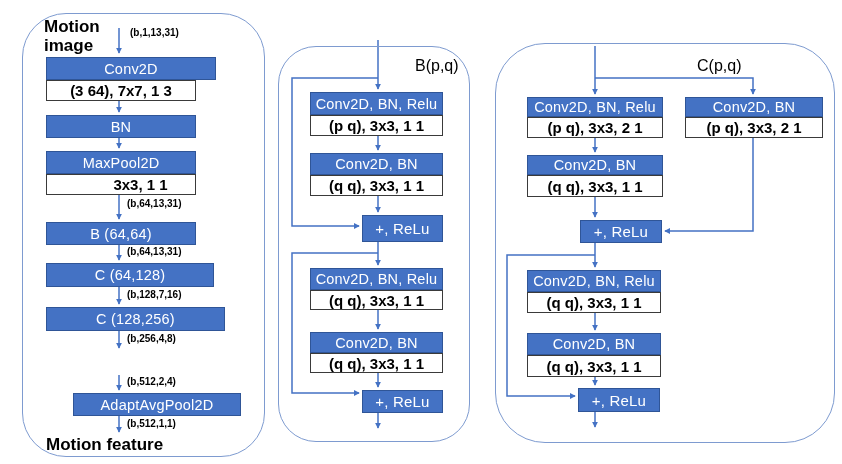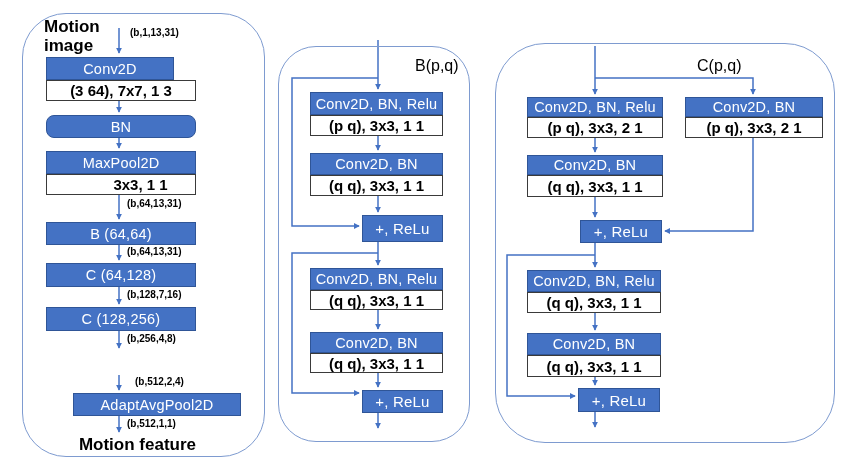--- a/index.html
+++ b/index.html
@@ -15,21 +15,21 @@
     font-size:14.5px;font-weight:400;letter-spacing:.2px;box-sizing:border-box;
   }
   .white{
     position:absolute;background:#ffffff;border:1.2px solid #3a3a3a;color:#000;
     display:flex;align-items:center;justify-content:center;
     font-size:15px;font-weight:700;box-sizing:border-box;
   }
   .ann{position:absolute;font-size:10px;font-weight:700;color:#000;white-space:nowrap;}
   .title{position:absolute;font-size:16px;font-weight:400;color:#000;white-space:nowrap;}
   .freelabel{position:absolute;font-size:17px;font-weight:600;color:#000;line-height:19px;}
-  .centerlabel{position:absolute;font-size:17px;font-weight:600;color:#000;text-align:right;}
+  .centerlabel{position:absolute;font-size:17px;font-weight:600;color:#000;text-align:left;}
 </style>
 </head>
 <body>
 
 <div class="stage">
 
   <svg class="wires" viewBox="0 0 842 464">
     <defs>
       <marker id="arr" markerWidth="9" markerHeight="9" refX="5.2" refY="3" orient="auto" markerUnits="userSpaceOnUse">
         <path d="M0,0 L6,3 L0,6 z" fill="#4472C4"></path>
@@ -70,40 +70,40 @@
     </g>
   </svg>
 
   <div class="panel" style="left:22px;top:13px;width:241px;height:442px;border-radius:44px;"></div>
   <div class="panel" style="left:278px;top:46px;width:190px;height:394px;border-radius:38px;"></div>
   <div class="panel" style="left:495px;top:43px;width:338px;height:398px;border-radius:50px;"></div>
 
   <div class="freelabel" style="left:44px;top:17px;width:72px;">Motion image</div>
   <div class="ann" style="left:130px;top:27px;">(b,1,13,31)</div>
 
-  <div class="blue" style="left:46px;top:57px;width:128px;height:23px;">Conv2D</div>
+  <div class="blue" style="left:46px;top:57px;width:170px;height:23px;">Conv2D</div>
   <div class="white" style="left:46px;top:80px;width:150px;height:21px;">(3 64), 7x7, 1 3</div>
 
-  <div class="blue" style="left:46px;top:115px;width:150px;height:23px;border-radius:8px;">BN</div>
+  <div class="blue" style="left:46px;top:115px;width:150px;height:23px;">BN</div>
 
   <div class="blue" style="left:46px;top:151px;width:150px;height:23px;">MaxPool2D</div>
   <div class="white" style="left:46px;top:174px;width:150px;height:21px;padding-left:39px;">3x3, 1 1</div>
 
   <div class="ann" style="left:127px;top:198px;">(b,64,13,31)</div>
 
   <div class="blue" style="left:46px;top:222px;width:150px;height:23px;">B (64,64)</div>
   <div class="ann" style="left:127px;top:246px;">(b,64,13,31)</div>
 
-  <div class="blue" style="left:46px;top:263px;width:150px;height:24px;">C (64,128)</div>
+  <div class="blue" style="left:46px;top:263px;width:168px;height:24px;">C (64,128)</div>
   <div class="ann" style="left:127px;top:289px;">(b,128,7,16)</div>
 
-  <div class="blue" style="left:46px;top:307px;width:150px;height:24px;">C (128,256)</div>
+  <div class="blue" style="left:46px;top:307px;width:179px;height:24px;">C (128,256)</div>
   <div class="ann" style="left:127px;top:333px;">(b,256,4,8)</div>
 
-  <div class="ann" style="left:127px;top:376px;margin-left:8px;">(b,512,2,4)</div>
+  <div class="ann" style="left:127px;top:376px;">(b,512,2,4)</div>
 
   <div class="blue" style="left:46px;top:393px;width:168px;height:23px;margin-left:27px;">AdaptAvgPool2D</div>
   <div class="ann" style="left:127px;top:418px;">(b,512,1,1)</div>
 
   <div class="centerlabel" style="left:46px;top:435px;width:150px;">Motion feature</div>
 
   <div class="title" style="left:415px;top:57px;">B(p,q)</div>
 
   <div class="blue" style="left:310px;top:92px;width:133px;height:23px;">Conv2D, BN, Relu</div>
   <div class="white" style="left:310px;top:115px;width:133px;height:21px;">(p q), 3x3, 1 1</div>

